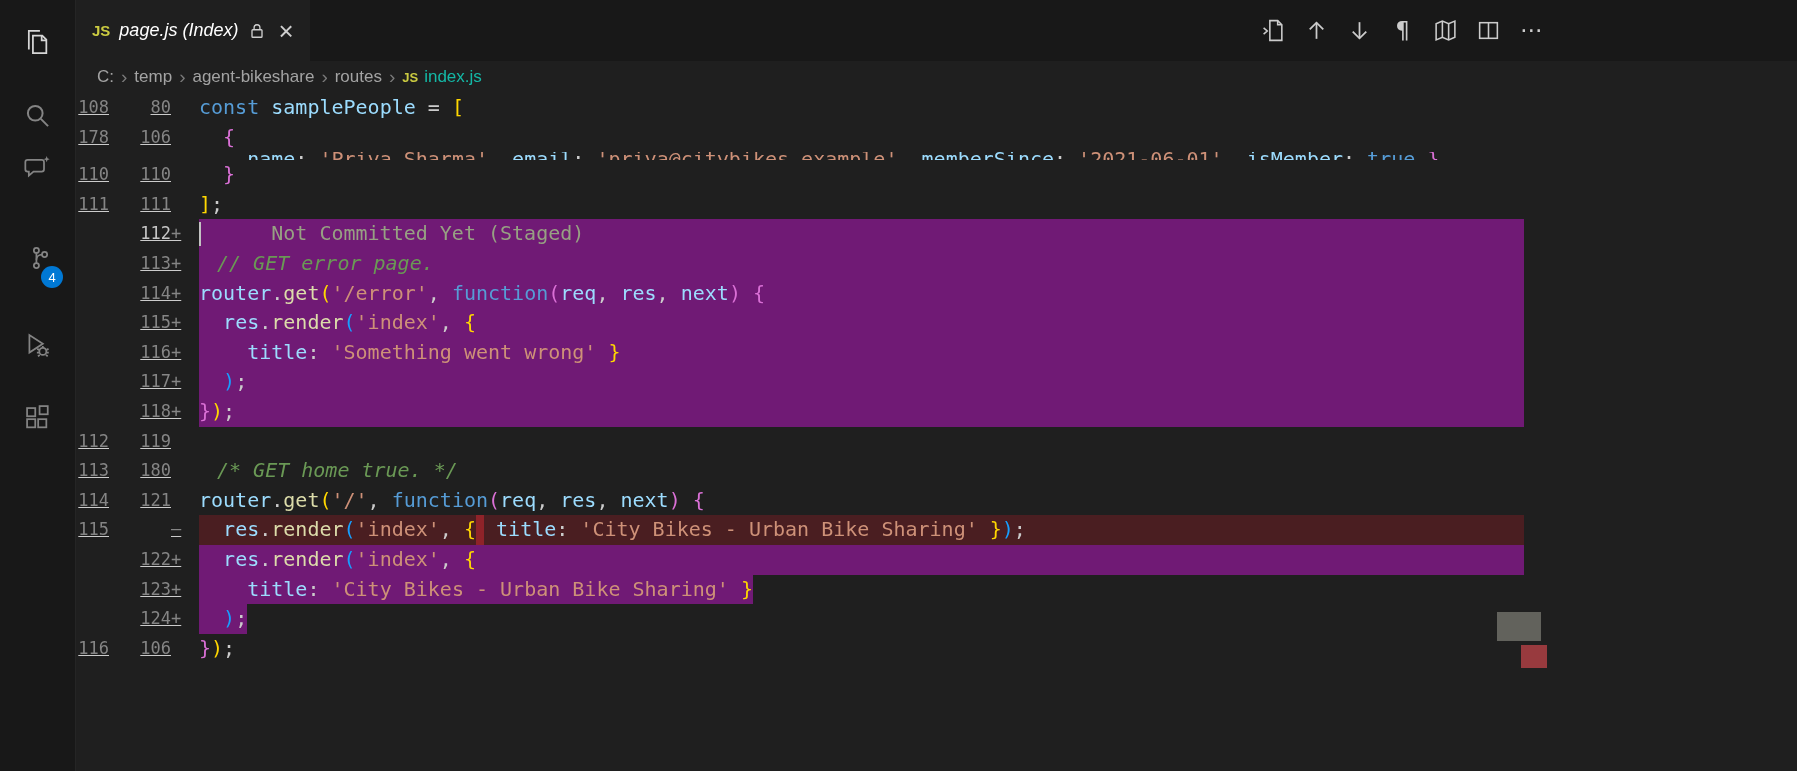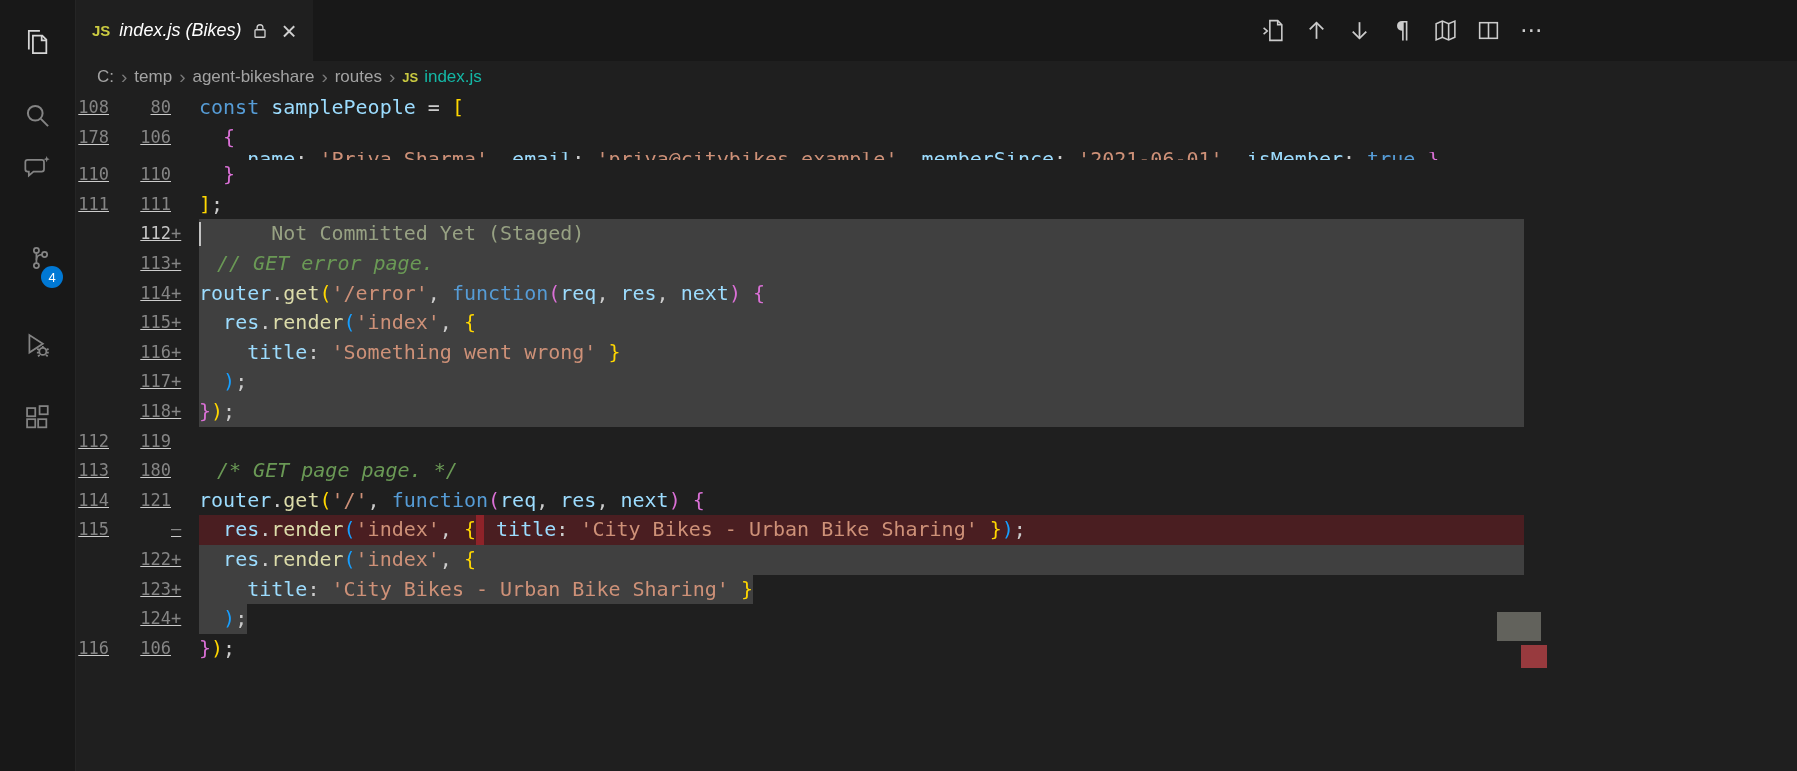--- a/index.html
+++ b/index.html
@@ -45,21 +45,21 @@
   .row{display:flex;height:29.6px;line-height:29.6px;font-family:"DejaVu Sans Mono",monospace;font-size:20px;text-decoration:underline;}
   .row.sliver{height:8px;overflow:hidden;}
   .gutter{flex:none;width:108px;display:flex;color:#858585;font-size:17px;}
   .ln-old{width:34px;text-align:right;}
   .ln-new{width:62px;text-align:right;}
   .ln-new.active{color:#c6c6c6;}
   .ln-suf{width:12px;text-align:left;}
   .content{flex:1;margin-left:16px;position:relative;white-space:pre;overflow:hidden;}
   .code-line-text{display:inline-block;height:29.6px;}
   .sliver .code-line-text{position:relative;top:-7px;}
-  .band-add{background:#404040;}
+  .band-add{background:#701a75;}
   .band-del{background:#4a1e21;}
 
   .tok-kw{color:#569cd6;}
   .tok-pln{color:#cccccc;}
   .tok-var{color:#9cdcfe;}
   .tok-fn{color:#dcdcaa;}
   .tok-str{color:#ce9178;}
   .tok-com{color:#6a9955;font-style:italic;padding-left:18px;}
   .tok-b1{color:#ffd700;}
   .tok-b2{color:#da70d6;}
@@ -121,21 +121,21 @@
         <rect x="3.5" y="13" width="7" height="7"></rect>
         <rect x="13" y="13" width="7" height="7"></rect>
         <rect x="14.2" y="1.8" width="7" height="7"></rect>
       </svg>
     </div>
   </div>
 
   <div class="tabbar">
     <div class="tab">
       <span class="js-badge">JS</span>
-      <span class="tab-title">index.js (Bikes)</span>
+      <span class="tab-title">page.js (Index)</span>
       <span class="tab-lock">
         <svg viewBox="0 0 24 24" fill="none" stroke="currentColor" stroke-width="1.6">
           <rect x="6" y="10.5" width="12" height="9" rx="1"></rect>
             <path d="M8.5 10.5V8a3.5 3.5 0 0 1 7 0v2.5"></path>
         </svg>
       </span>
       <span class="tab-close">×</span>
     </div>
   </div>
 
@@ -296,21 +296,21 @@
           <span class="ln-suf"></span>
         </div>
         <div class="content"><span class="code-line-text"></span></div>
       </div>
       <div class="row">
         <div class="gutter">
           <span class="ln-old">113</span>
           <span class="ln-new">180</span>
           <span class="ln-suf"></span>
         </div>
-        <div class="content"><span class="code-line-text"><span class="tok-com">/* GET page page. */</span></span></div>
+        <div class="content"><span class="code-line-text"><span class="tok-com">/* GET home true. */</span></span></div>
       </div>
       <div class="row">
         <div class="gutter">
           <span class="ln-old">114</span>
           <span class="ln-new">121</span>
           <span class="ln-suf"></span>
         </div>
         <div class="content"><span class="code-line-text"><span class="tok-var">router</span><span class="tok-pln">.</span><span class="tok-fn">get</span><span class="tok-b1">(</span><span class="tok-str">'/'</span><span class="tok-pln">, </span><span class="tok-kw">function</span><span class="tok-b2">(</span><span class="tok-var">req</span><span class="tok-pln">, </span><span class="tok-var">res</span><span class="tok-pln">, </span><span class="tok-var">next</span><span class="tok-b2">)</span><span class="tok-pln"> </span><span class="tok-b2">{</span></span></div>
       </div>
       <div class="row">

